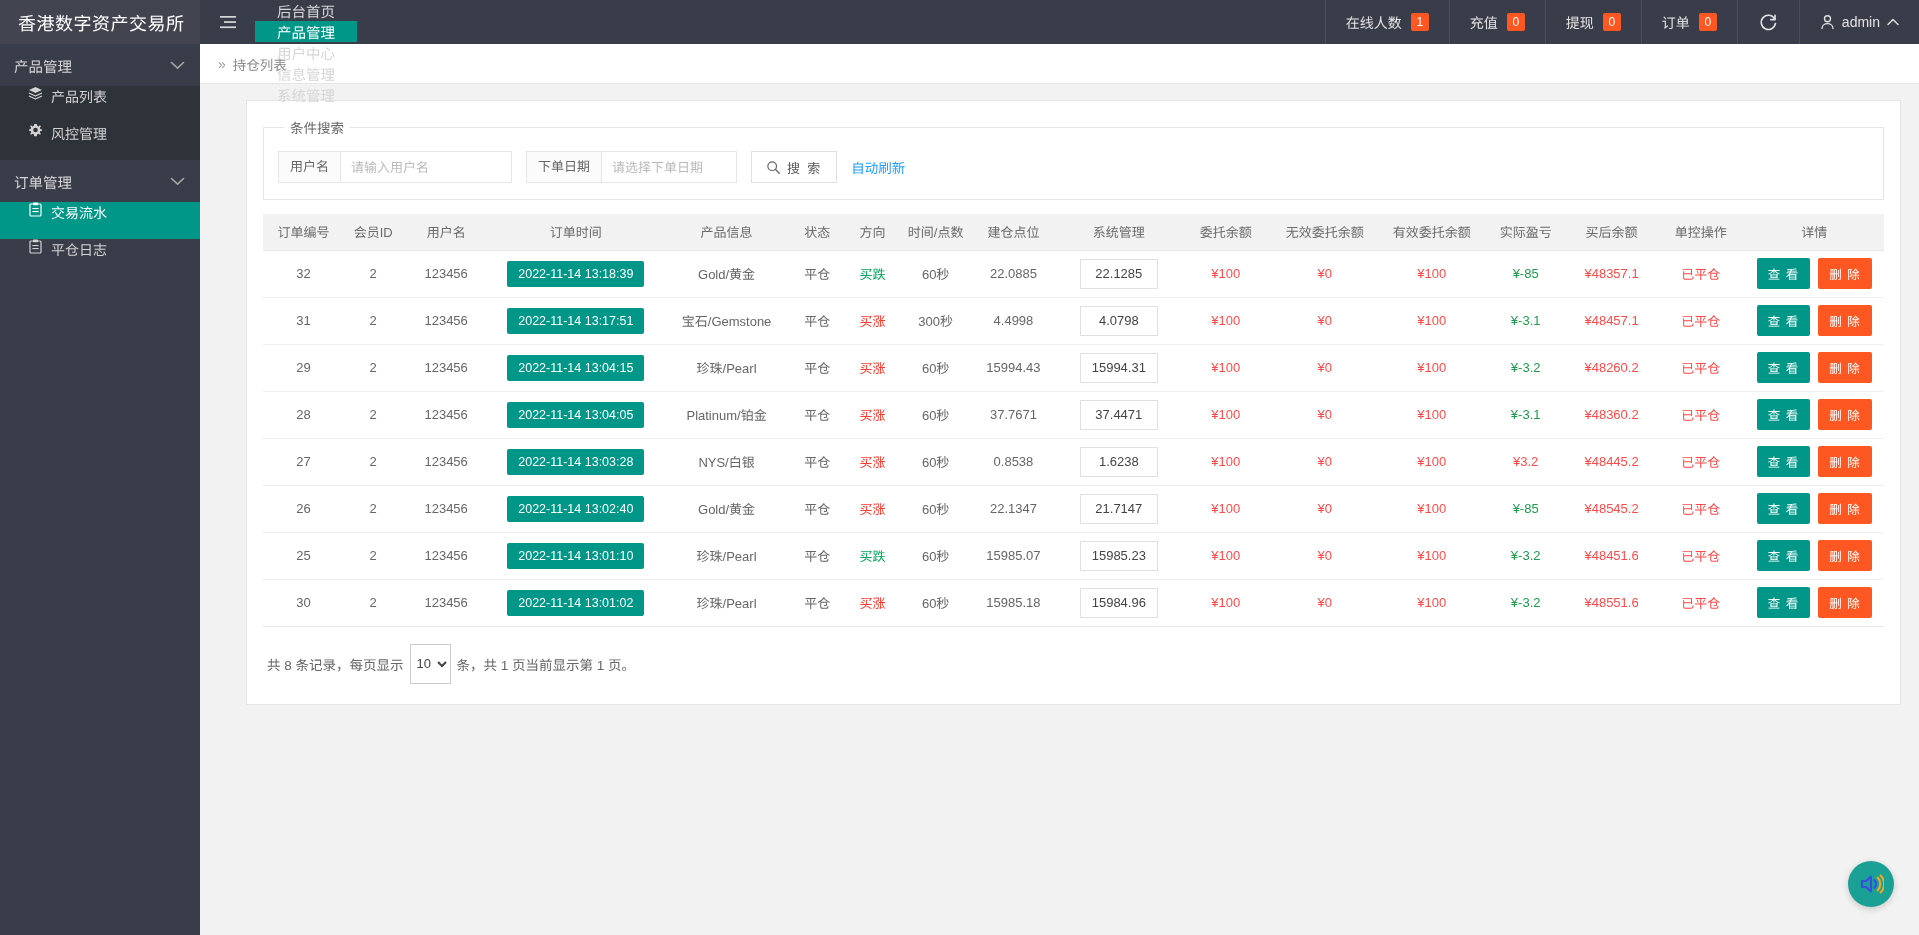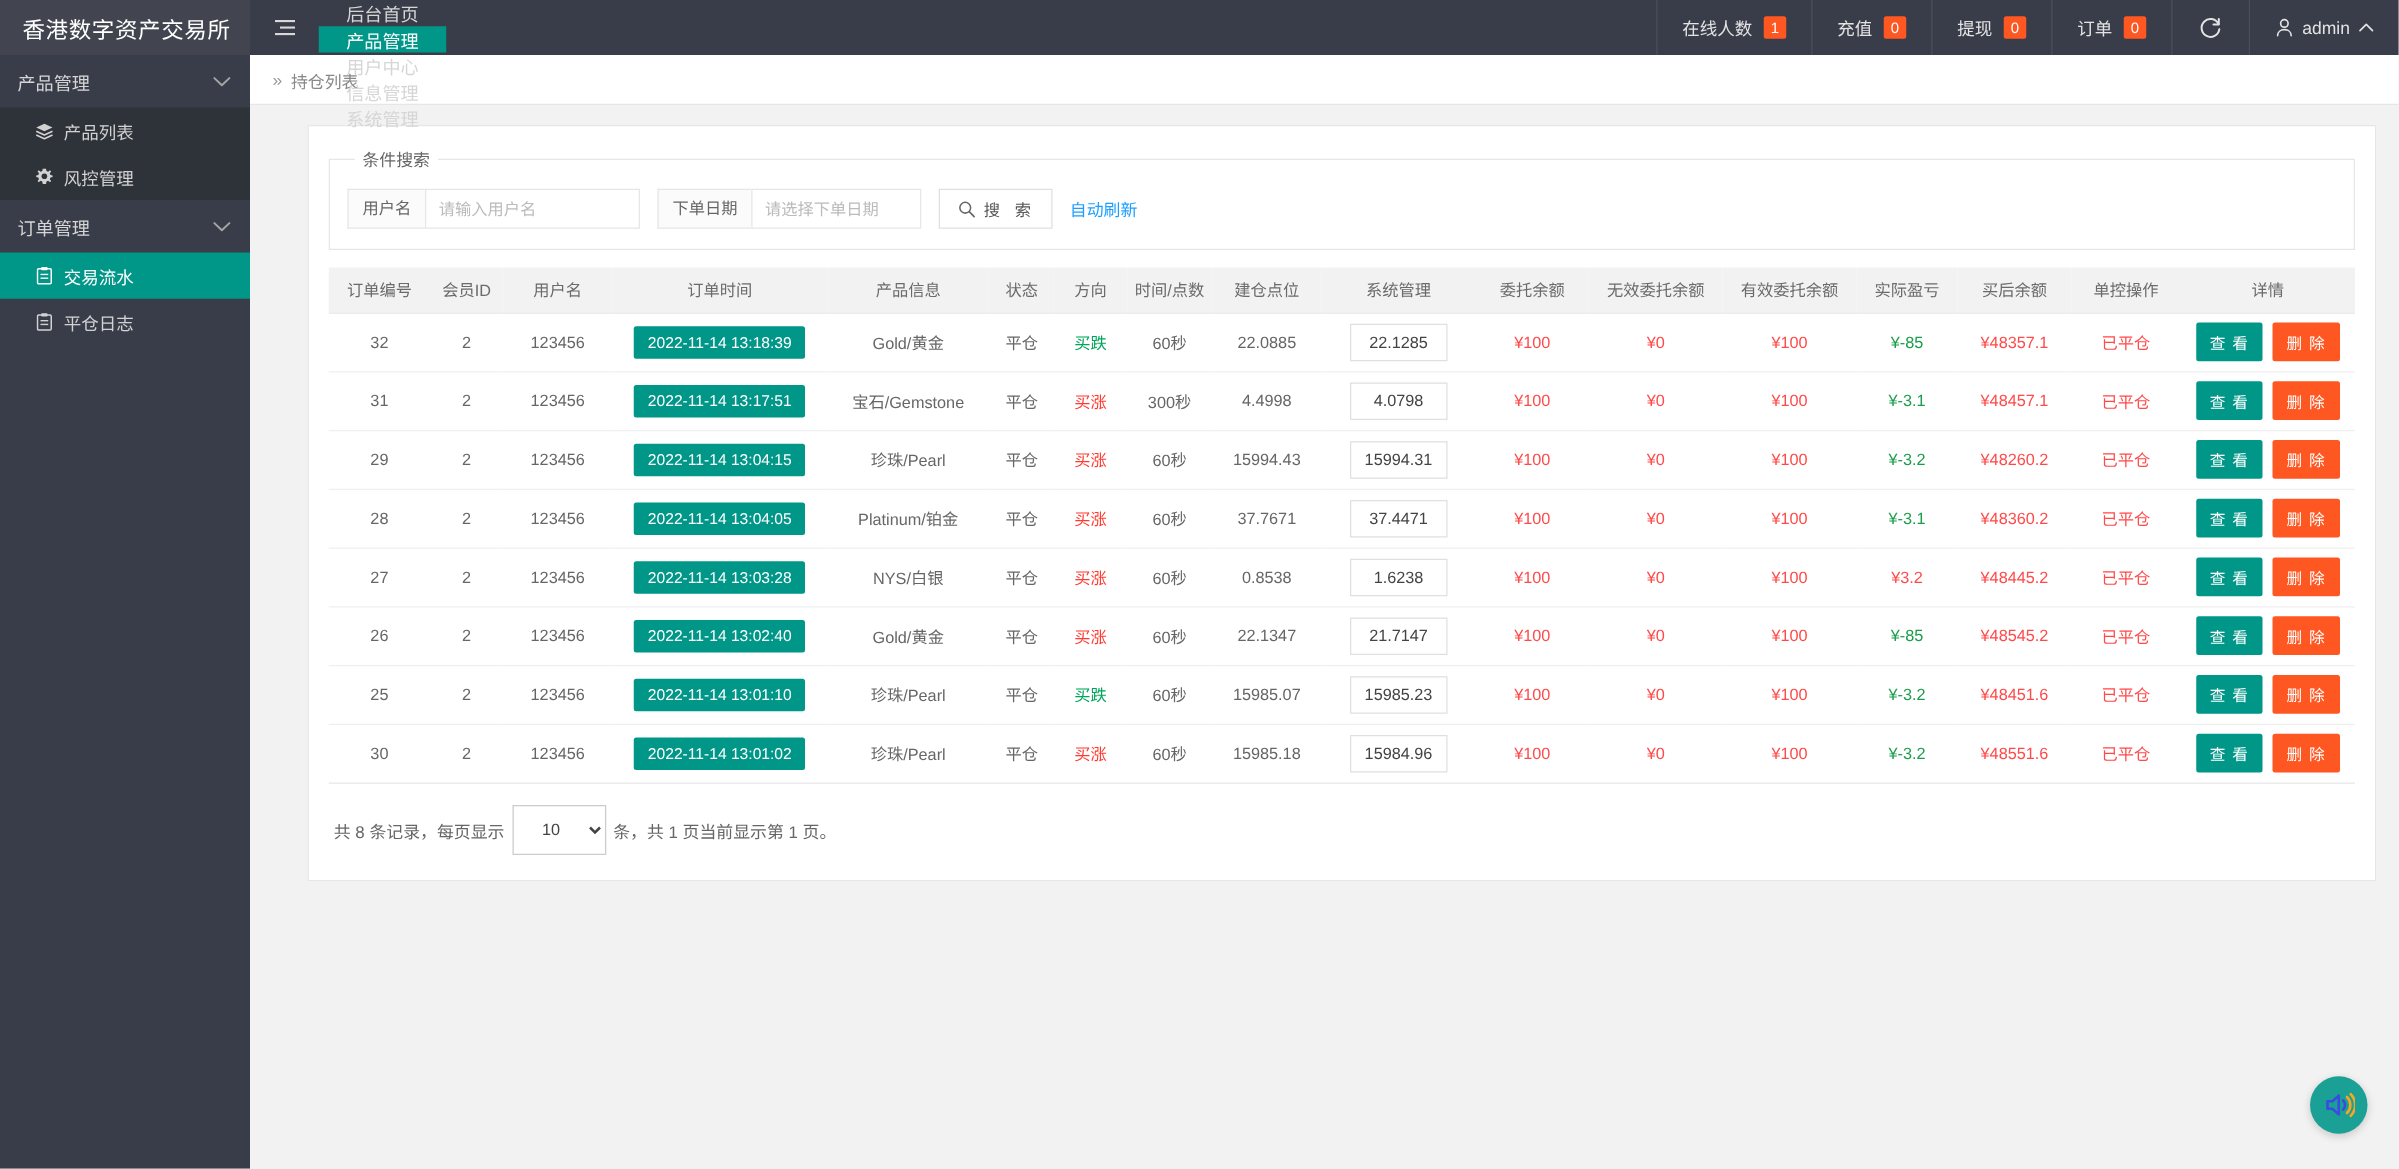--- a/index.html
+++ b/index.html
@@ -112,21 +112,21 @@
   }
   .side-group-title .chev {
     margin-left: auto;
     color: #a5a5a5;
     display: block;
     line-height: 0;
   }
   .side-sub { background: #2E3239; padding: 0; }
   .side-item {
     height: 37px;
-    display: flex; align-items: center;
+    display: flex; align-items: flex-start;
     padding-left: 28px;
     color: #d2d2d2;
     font-size: 14px;
     cursor: pointer;
     gap: 8px;
     white-space: nowrap;
   }
   .side-item.active { background: #009688; color: #ffffff; }
   .side-item .ic { display: inline-flex; width: 15px; justify-content: center; line-height: 0; }
   
@@ -200,21 +200,21 @@
   .input-group input::placeholder { color: #bbb; }
   .btn-search {
     height: 32px;
     border: 1px solid #e0e0e0;
     background: #fff;
     color: #555;
     font-size: 13px;
     padding: 0 14px;
     display: inline-flex; align-items: center; gap: 6px;
     cursor: pointer;
-    font-family: Liberation Mono, monospace;
+    font-family: Liberation Serif, serif;
     letter-spacing: 2px;
   }
   .link-refresh {
     color: #1E9FFF;
     font-size: 13.5px;
     cursor: pointer;
     text-decoration: none;
   }
   
   table.data {
@@ -284,21 +284,21 @@
   
   .pager {
     padding: 17px 4px 6px 4px;
     font-size: 13.5px;
     color: #666;
     display: flex; align-items: center; gap: 6px;
   }
   .pager select {
     font-size: 13px;
     font-family: inherit;
-    padding: 2px 19px;
+    padding: 2px 2px;
     border: 1px solid #ccc;
     color: #444;
     background: #fff;
     height: 40px;
   }
   
   #float-audio {
     position: absolute;
     right: 25px;
     bottom: 28px;

